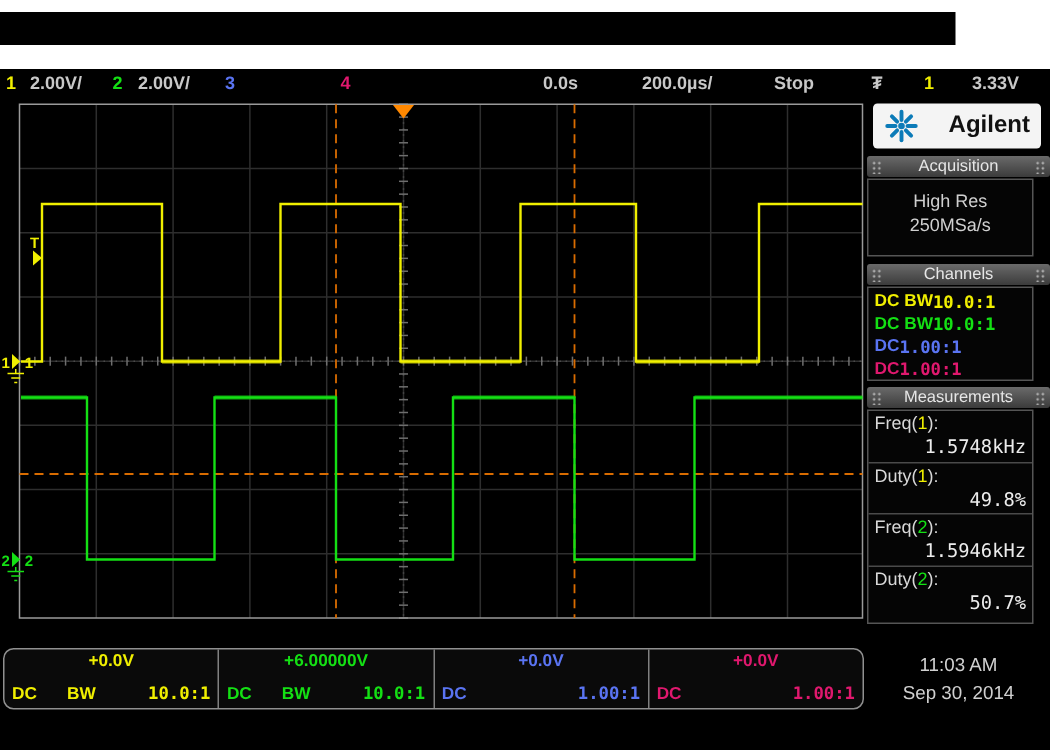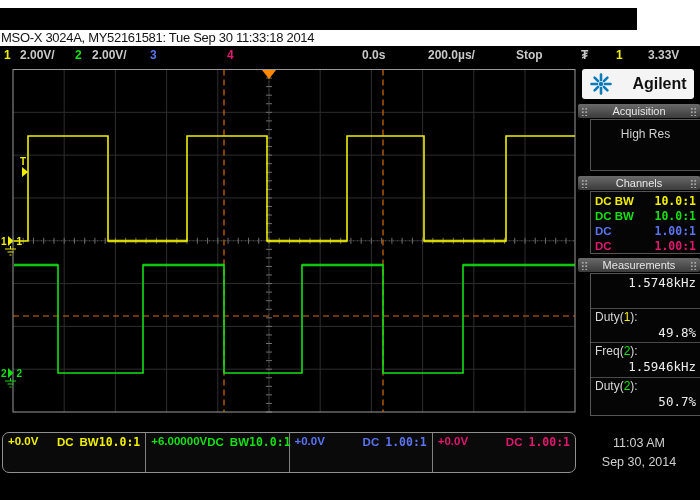--- a/index.html
+++ b/index.html
@@ -26,54 +26,53 @@
 
   
   #sidebar{position:absolute;left:578px;top:18px;width:122px;height:436px;}
   #agilent-box{position:absolute;left:4px;top:5px;width:112px;height:30px;background:#f4f4f4;border-radius:3px;
                display:flex;align-items:center;justify-content:center;gap:5px;}
   #agilent-name{font-size:16px;font-weight:bold;color:#111;margin-left:14px;}
   .sec-header{position:absolute;left:0;width:122px;height:14px;background:linear-gradient(#6a6a6a,#3b3b3b);
               color:#e6e6e6;font-size:11px;display:flex;align-items:center;justify-content:space-between;
               padding:0 3px;box-sizing:border-box;border-radius:2px;}
   .grip{width:7px;height:9px;background-image:radial-gradient(#a9a9a9 0.8px,transparent 1px);background-size:3.5px 3.5px;}
-  .panel{position:absolute;left:12px;width:111px;background:#050505;border:1px solid #555;box-sizing:border-box;color:#d0d0d0;}
+  .panel{position:absolute;left:0;width:111px;background:#050505;border:1px solid #555;box-sizing:border-box;color:#d0d0d0;}
   #acq-body{top:55px;height:52px;text-align:center;font-size:12px;padding-top:6px;}
   #acq-body div{line-height:16px;}
   #hdr-acq{top:40px;} #hdr-ch{top:112px;} #hdr-meas{top:194px;}
   #ch-box{top:127px;height:63px;padding:1px 0;}
-  .ch-row{height:15px;display:flex;justify-content:space-between;align-items:center;padding:0 4px;
+  .ch-row{height:15px;display:flex;align-items:center;padding:0 4px;
           font-size:11.5px;font-weight:bold;}
   .ch-row .mono{font-size:11.5px;}
   #meas-box{top:209px;height:143px;}
   .m-entry{height:34.2px;padding:1px 4px;box-sizing:border-box;}
   .m-entry + .m-entry{border-top:1px solid #4a4a4a;}
   .m-label{font-size:12px;color:#d8d8d8;line-height:15px;}
   .m-value{font-size:12.5px;color:#ececec;text-align:right;line-height:16px;}
 
   
   #bottom-boxes{position:absolute;left:2px;top:386px;width:574px;height:41px;display:flex;
                 border:1px solid #909090;border-radius:7px;background:#0a0a0a;box-sizing:border-box;}
-  .bb-cell{flex:1;display:flex;flex-direction:row;justify-content:space-between;
+  .bb-cell{flex:1;display:flex;flex-direction:column;justify-content:space-between;
            padding:2px 5px 3px 5px;border-right:1px solid #808080;min-width:0;}
   .bb-cell:last-child{border-right:none;}
   .bb-offset{text-align:center;font-size:11.5px;font-weight:bold;}
   .bb-info{display:flex;align-items:baseline;font-size:11.5px;font-weight:bold;}
-  .bb-bw{margin-left:6px;}
+  .bb-bw{margin-left:20px;}
   .bb-probe{margin-left:auto;}
   #clock{position:absolute;left:578px;top:388px;width:122px;text-align:center;color:#d0d0d0;font-size:12.5px;}
   #clock div{line-height:19px;}
 </style>
 </head>
 <body>
 
 <div id="page">
 
   <div id="banner"></div>
-  <div id="title-text">MSO-X 3024A, MY52161581: Tue Sep 30 11:33:18 2014</div>
 
   <div id="screen">
 
     <div id="status-bar">
       <span class="sb col-ch1" style="left:4px">1</span>
       <span class="sb col-dim" style="left:20px">2.00V/</span>
       <span class="sb col-ch2" style="left:75px">2</span>
       <span class="sb col-dim" style="left:92px">2.00V/</span>
       <span class="sb col-ch3" style="left:150px">3</span>
       <span class="sb col-ch4" style="left:227px">4</span>
@@ -251,20 +250,21 @@
         <span id="agilent-name">Agilent</span>
       </div>
 
       <div class="sec-header" id="hdr-acq">
         <span class="grip"></span>
         <span>Acquisition</span>
         <span class="grip"></span>
       </div>
       <div class="panel" id="acq-body">
         <div>High Res</div>
+        <div>250MSa/s</div>
       </div>
 
       <div class="sec-header" id="hdr-ch">
         <span class="grip"></span>
         <span>Channels</span>
         <span class="grip"></span>
       </div>
       <div class="panel" id="ch-box">
         <div class="ch-row col-ch1">
           <span>DC BW</span>
@@ -284,20 +284,21 @@
         </div>
       </div>
 
       <div class="sec-header" id="hdr-meas">
         <span class="grip"></span>
         <span>Measurements</span>
         <span class="grip"></span>
       </div>
       <div class="panel" id="meas-box">
         <div class="m-entry">
+          <div class="m-label"><span>Freq(</span><span class="col-ch1">1</span><span>):</span></div>
           <div class="m-value mono">1.5748kHz</div>
         </div>
         <div class="m-entry">
           <div class="m-label"><span>Duty(</span><span class="col-ch1">1</span><span>):</span></div>
           <div class="m-value mono">49.8%</div>
         </div>
         <div class="m-entry">
           <div class="m-label"><span>Freq(</span><span class="col-ch2">2</span><span>):</span></div>
           <div class="m-value mono">1.5946kHz</div>
         </div>

